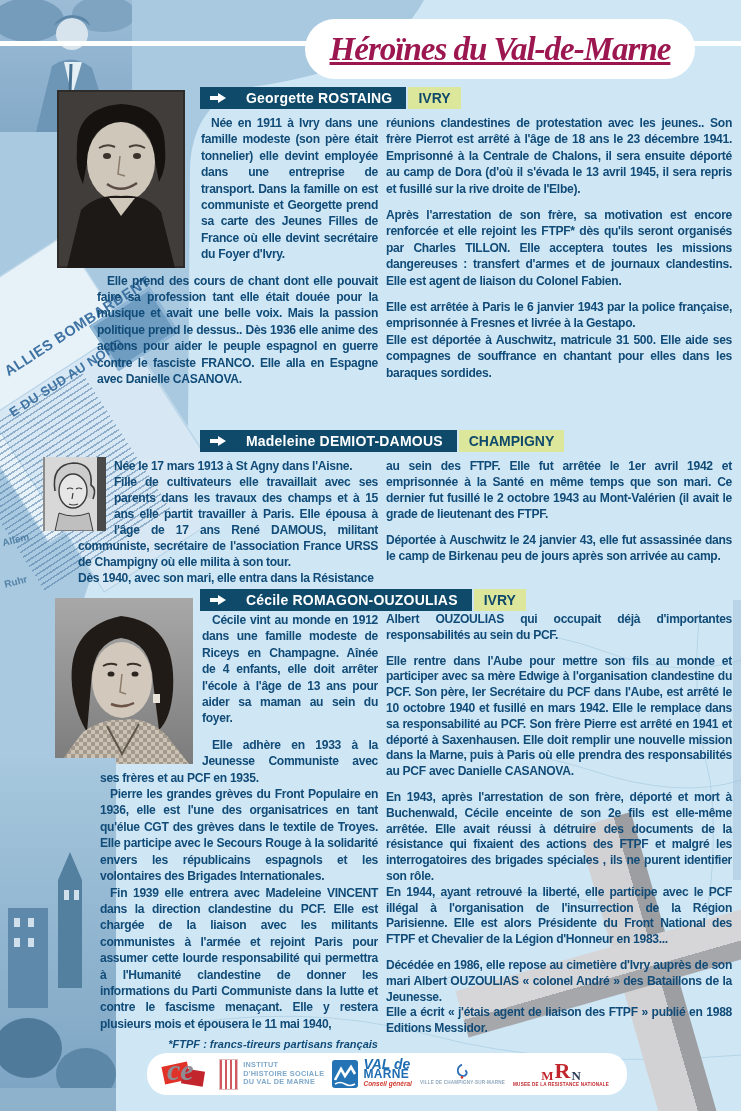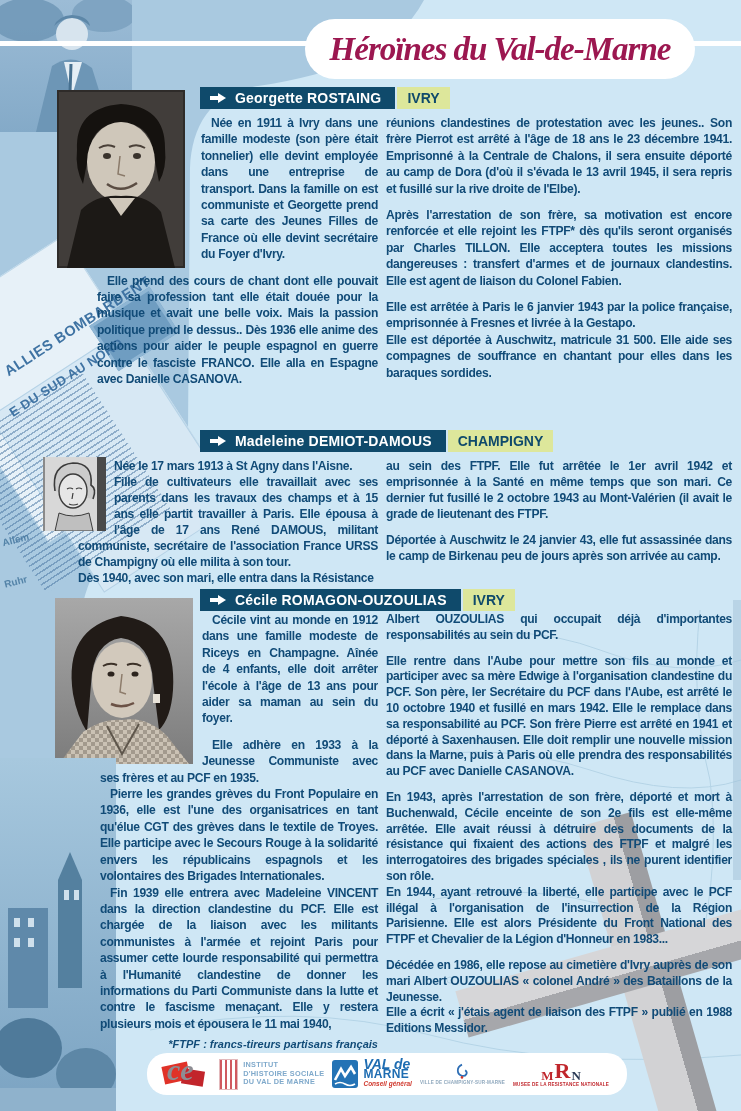--- a/index.html
+++ b/index.html
@@ -30,26 +30,26 @@
   .cross .v{position:absolute;left:152px;top:-6px;width:56px;height:360px;
             background:linear-gradient(90deg,#d2d2d4 0 68%,#9d9ea2 68%);}
   .cross .h{position:absolute;left:-10px;top:118px;width:320px;height:48px;
             background:linear-gradient(180deg,#d6d6d8 0 62%,#a6a7ab 62%);}
 
   
   .hline{position:absolute;left:0;top:41px;width:741px;height:5px;background:#fff;z-index:2;}
   .title-band{position:absolute;left:305px;top:19px;width:390px;height:60px;background:#fff;
               border-radius:30px;z-index:3;display:flex;align-items:center;justify-content:center;}
   .title-band h1{margin:13px;font-family:"Liberation Serif",serif;font-style:italic;font-weight:bold;
-              font-size:33px;letter-spacing:-1px;color:#9c1750;white-space:nowrap;}
+              font-size:33px;letter-spacing:-1px;color:#9c1750;white-space:nowrap;text-decoration:underline;}
 
   
   .sec-head{position:absolute;left:200px;height:22px;display:flex;z-index:4;}
   .sec-name{background:#0f4a6b;color:#fff;font-weight:bold;font-size:14px;display:flex;
-            align-items:center;gap:9px;padding:0 14px 0 10px;letter-spacing:.2px;white-space:nowrap;}
+            align-items:center;gap:20px;padding:0 14px 0 10px;letter-spacing:.2px;white-space:nowrap;}
   .sec-city{background:#dde79b;color:#0f4a6b;font-weight:bold;font-size:14px;display:flex;
             align-items:center;padding:0 10px;margin-left:2px;white-space:nowrap;}
   .arrow{display:flex;align-items:center;}
 
   
   .col{position:absolute;z-index:4;color:#114b77;font-weight:bold;font-size:12.1px;
        text-align:justify;letter-spacing:-.3px;}
   .col p{margin:0;}
   .col p+p{margin-top:10px;}
   .col p.tight{margin-top:0;}

